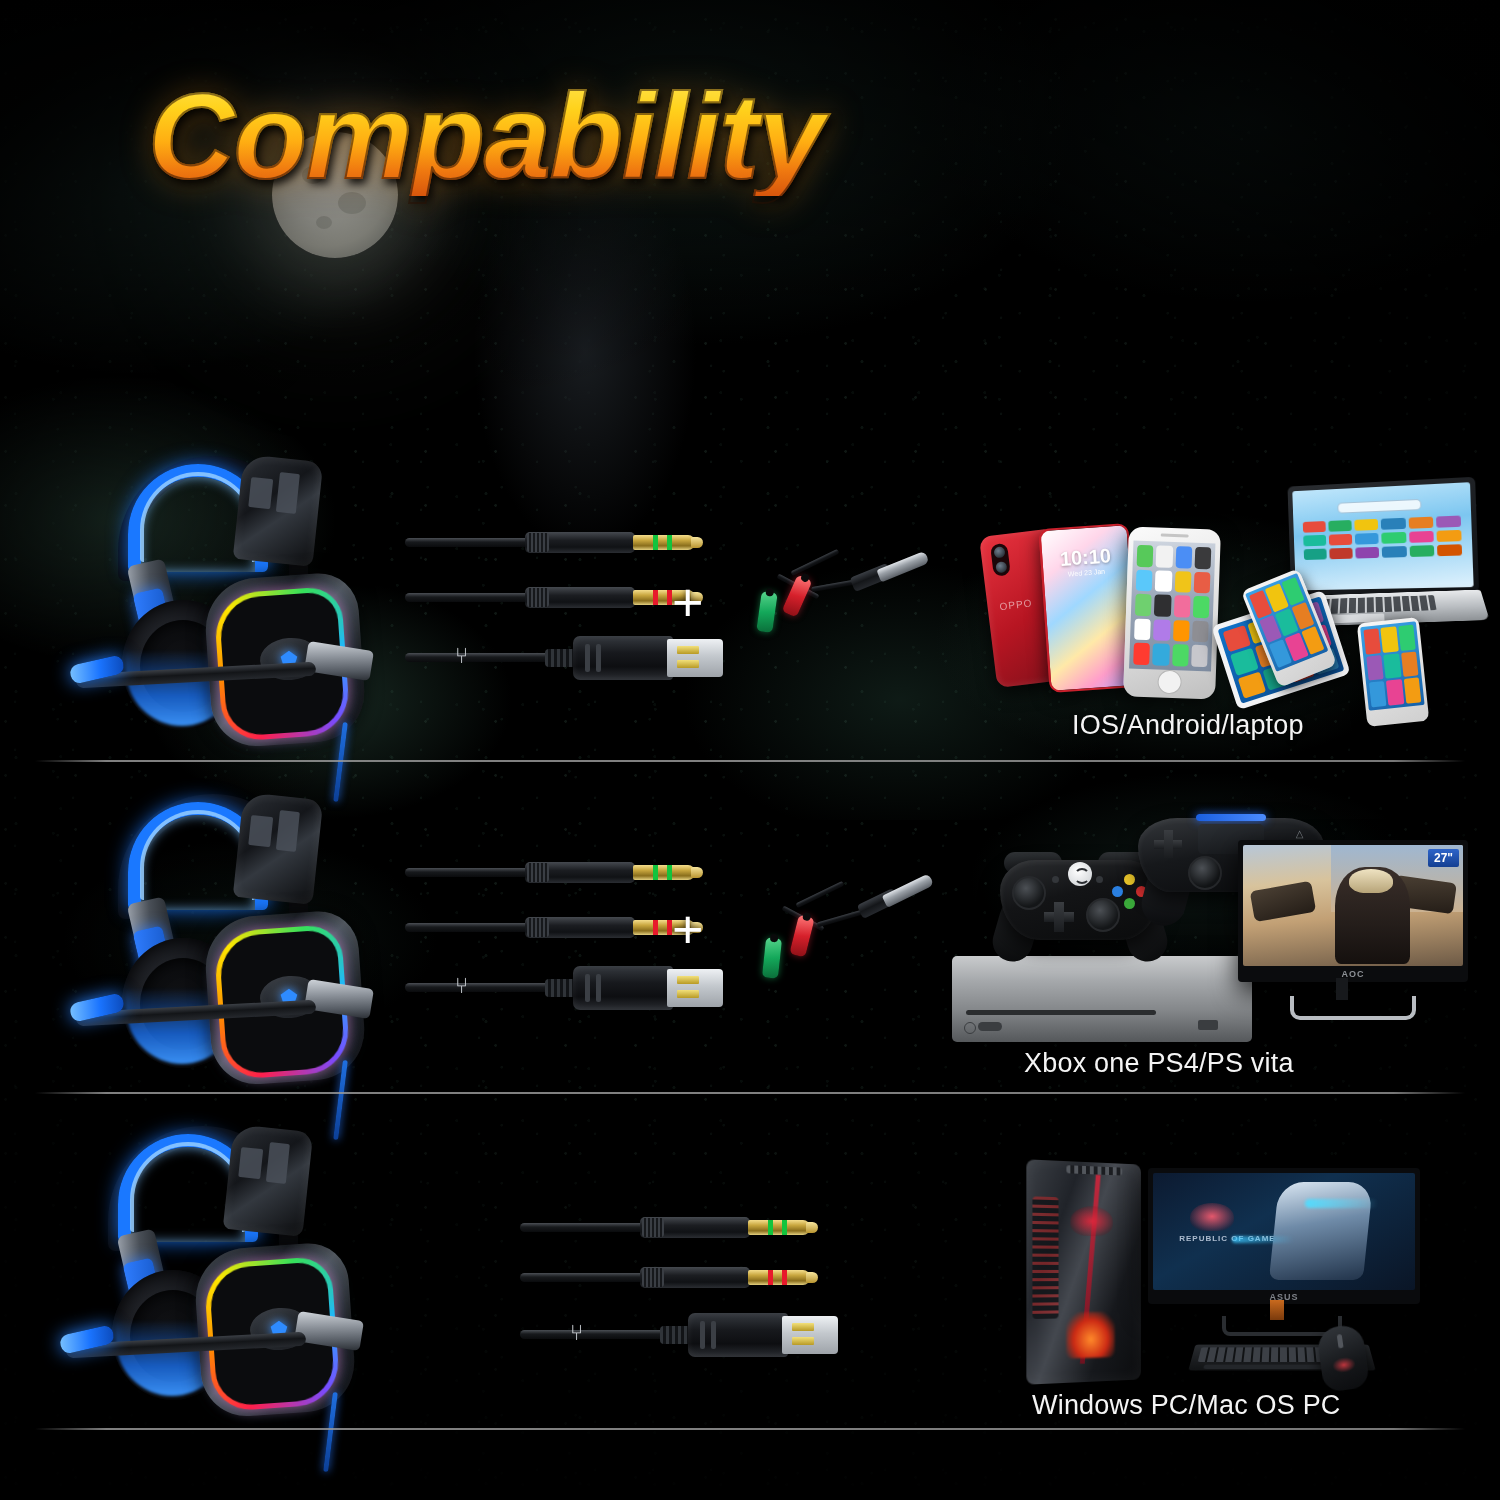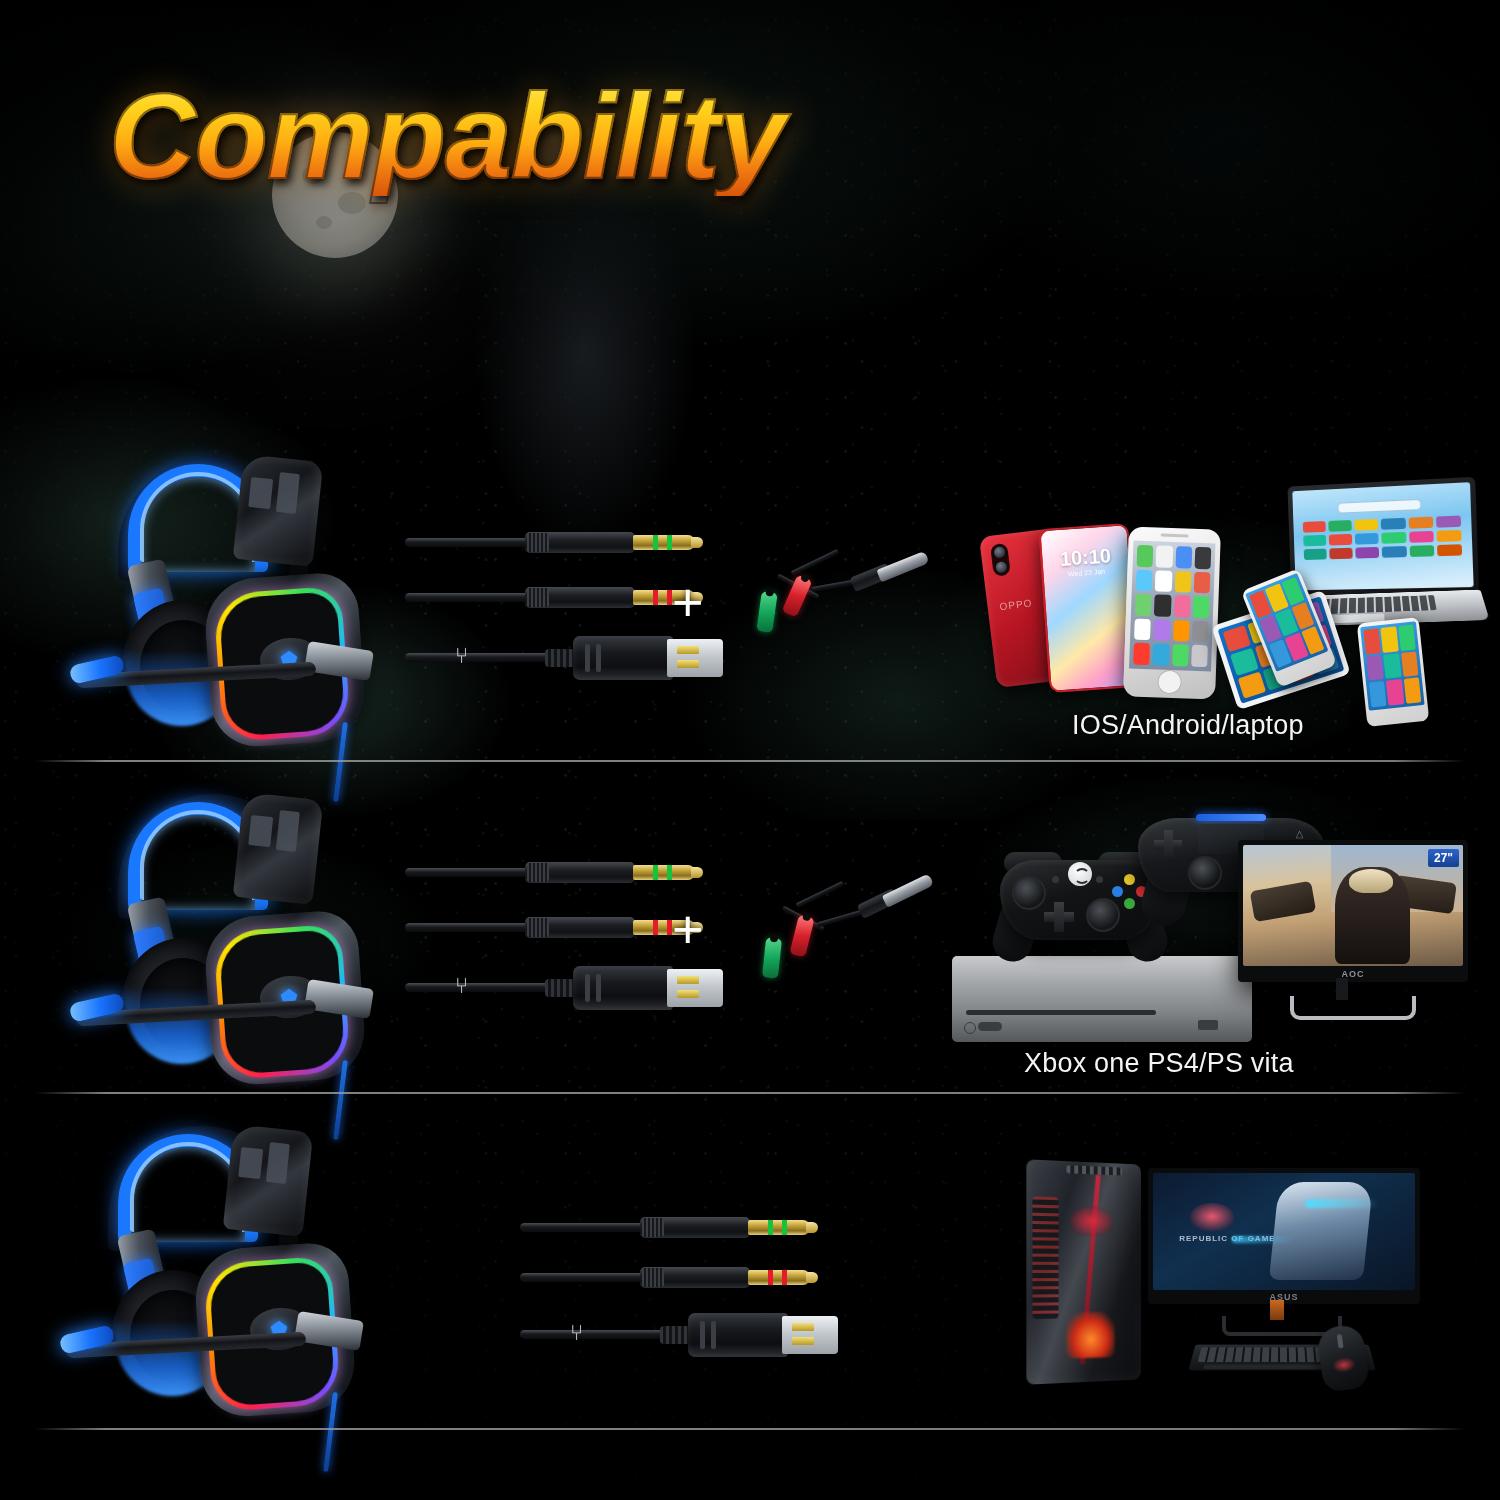--- a/index.html
+++ b/index.html
@@ -47,21 +47,21 @@
     background:radial-gradient(ellipse 1050px 820px at 50% 46%, rgba(0,0,0,0) 40%, rgba(0,0,0,.55) 78%, rgba(0,0,0,.92) 100%);}
 
   
   #title{position:absolute;left:30px;top:84px;width:820px;z-index:8;}
   .tline{font-weight:bold;font-style:italic;letter-spacing:-1px;line-height:.98;
     background:linear-gradient(180deg,#ffe44d 0%,#ffd21c 26%,#ffae12 54%,#f07a10 78%,#d8560c 100%);
     -webkit-background-clip:text;background-clip:text;color:transparent;
     -webkit-text-stroke:2px rgba(40,16,4,.55);
     filter:drop-shadow(3px 5px 4px rgba(0,0,0,.85)) drop-shadow(0 0 16px rgba(255,150,20,.28));}
   .tline1{font-size:108px;}
-  .tline2{font-size:120px;margin-left:79px;margin-top:-6px;}
+  .tline2{font-size:120px;margin-left:118px;margin-top:-6px;}
 
   
   .divider{position:absolute;left:35px;width:1430px;height:2px;
     background:linear-gradient(90deg,rgba(150,150,150,0) 0%,rgba(150,150,150,.85) 5%,rgba(160,160,160,.8) 50%,rgba(150,150,150,.8) 95%,rgba(150,150,150,0) 100%);z-index:9;}
   .d1{top:760px;} .d2{top:1092px;} .d3{top:1428px;}
 
   .row{position:absolute;left:0;width:1500px;z-index:6;}
   .r1{top:430px;height:330px;} .r2{top:770px;height:320px;} .r3{top:1110px;height:318px;}
 
   .caption{position:absolute;color:#f4f4f4;font-size:27px;letter-spacing:.2px;white-space:nowrap;
@@ -778,15 +778,16 @@
 
     <div class="rog-kb" style="left:1192px;top:226px;">
       <span class="keys"></span>
       <span class="rest"></span>
     </div>
 
     <div class="rog-mouse" style="left:1320px;top:216px;">
       <span class="led"></span>
     </div>
 
+    <div class="caption" style="left:1032px;top:280px;">Windows PC/Mac OS PC</div>
   </div>
 
 </div>
 
 </body></html>

